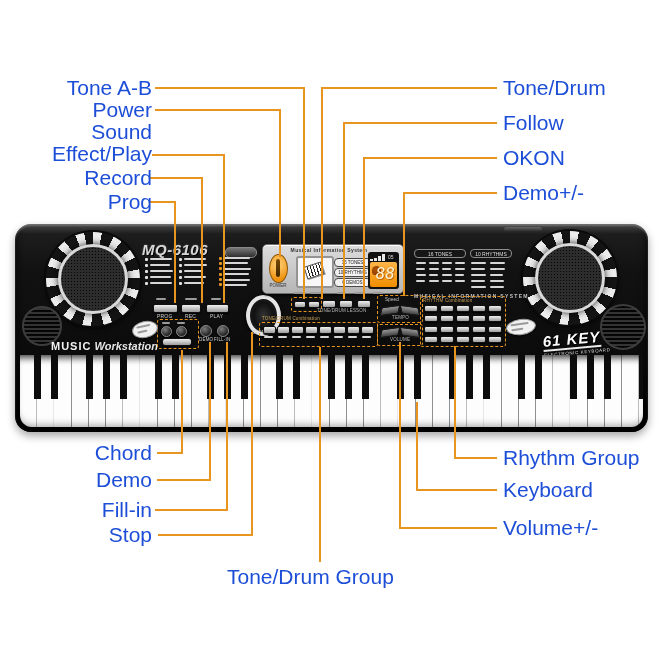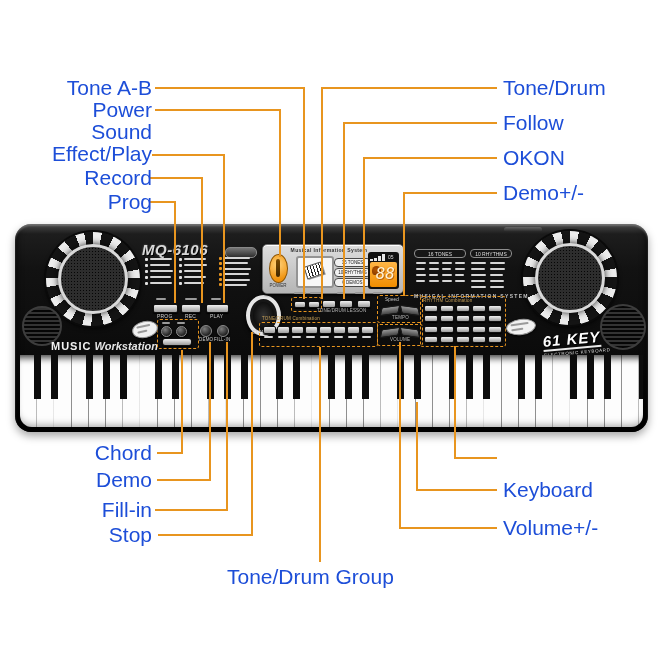--- a/index.html
+++ b/index.html
@@ -413,17 +413,18 @@
   <div class="lbl l" style="top:77px;">Tone/Drum</div>
   <div class="lbl l" style="top:112px;">Follow</div>
   <div class="lbl l" style="top:147px;">OKON</div>
   <div class="lbl l" style="top:182px;">Demo+/-</div>
 
   <div class="lbl r" style="top:442px;">Chord</div>
   <div class="lbl r" style="top:469px;">Demo</div>
   <div class="lbl r" style="top:499px;">Fill-in</div>
   <div class="lbl r" style="top:524px;">Stop</div>
 
+  <div class="lbl l" style="top:447px;">Rhythm Group</div>
   <div class="lbl l" style="top:517px;">Volume+/-</div>
   <div class="lbl l" style="top:479px;">Keyboard</div>
 
   <div class="lbl" style="left:227px;top:566px;">Tone/Drum Group</div>
 </div>
 
 </body></html>

